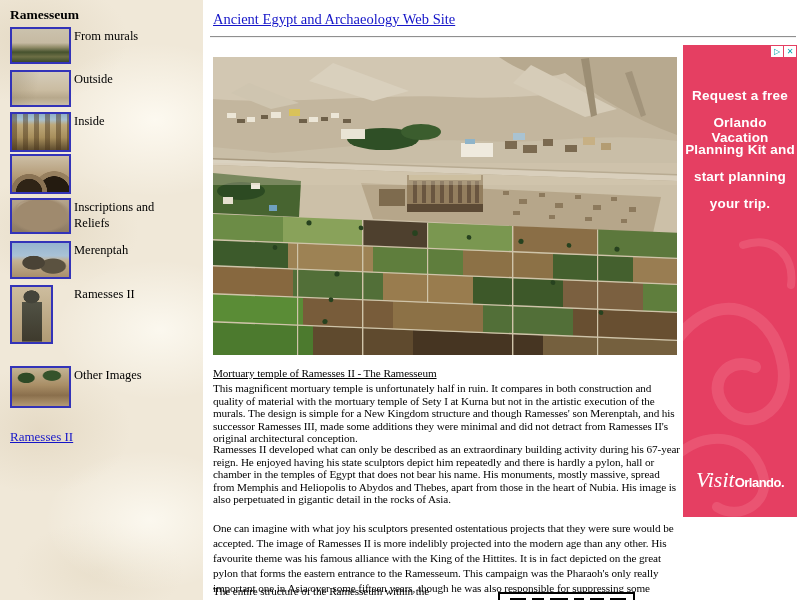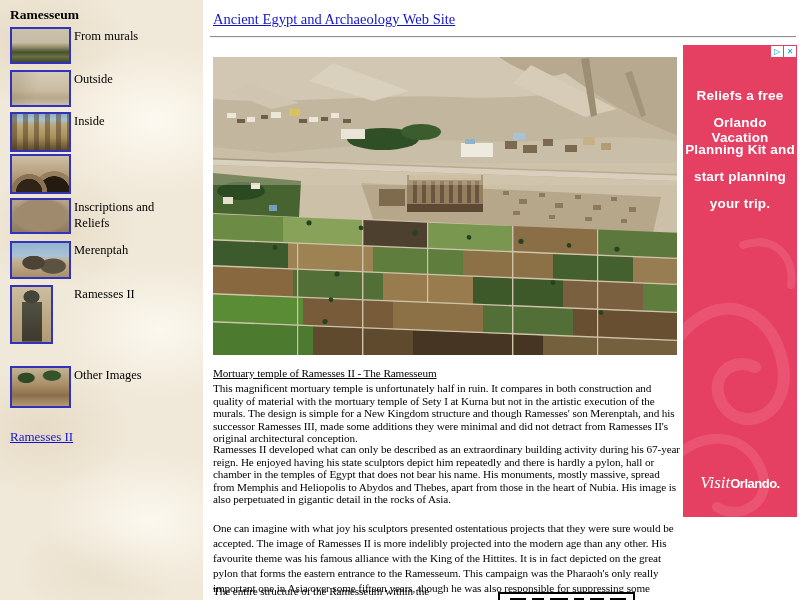--- a/index.html
+++ b/index.html
@@ -43,21 +43,21 @@
 #p3c2{top:597px;white-space:nowrap}
 #plan{position:absolute;left:498px;top:592px;width:137px;height:40px;background:#fff;border:2px solid #000}
 .pg{position:absolute;background:#000;top:4px;height:8px}
 
 #ad{position:absolute;left:683px;top:45px;width:114px;height:472px;background:#e53f62;overflow:hidden;font-family:"Liberation Sans","DejaVu Sans",sans-serif;cursor:pointer}
 #ad-swirl{position:absolute;left:0;top:180px;width:114px;height:292px}
 .ad-line{position:absolute;left:0;width:100%;text-align:center;color:#fff;font-weight:bold;font-size:13.5px;letter-spacing:.2px}
 #ad-icons{position:absolute;top:1px;right:1px;display:flex}
 .ad-ic{width:12px;height:11px;background:#fff;color:#00a3ad;font-size:8px;line-height:11px;text-align:center;margin-left:1px;cursor:pointer}
 #ad-logo{position:absolute;bottom:24px;left:0;width:100%;text-align:center;color:#fff;white-space:nowrap}
-.logo-script{font-family:"Liberation Serif","DejaVu Serif",serif;font-style:italic;font-size:17px}
+.logo-script{font-family:"Liberation Serif","DejaVu Serif",serif;font-style:italic;font-size:22px}
 .logo-bold{font-weight:bold;font-size:13px;letter-spacing:-0.5px}
 </style>
 </head>
 <body>
 
 <div id="sidebar">
   <div id="sb-title">Ramesseum</div>
 
   <a class="thumb" style="left:10px;top:27px;width:61px;height:37px">
       <span class="art art-aerial"></span>
@@ -260,21 +260,21 @@
     <g fill="none" stroke="#f2758f" stroke-opacity="0.38" stroke-linecap="round">
       <path d="M-10 120 C 30 60, 90 80, 100 140 C 108 190, 60 210, 40 180 C 24 156, 46 130, 72 142" stroke-width="12"></path>
       <path d="M-6 230 C 30 200, 70 214, 80 250 C 88 278, 56 296, 34 282" stroke-width="10"></path>
       <path d="M60 20 C 90 10, 112 30, 108 60" stroke-width="8"></path>
     </g>
   </svg>
   <div id="ad-icons">
     <span class="ad-ic">▷</span>
     <span class="ad-ic">✕</span>
   </div>
-  <div class="ad-line" style="top:43px">Reliefs a free</div>
+  <div class="ad-line" style="top:43px">Request a free</div>
   <div class="ad-line" style="top:70px">Orlando Vacation</div>
   <div class="ad-line" style="top:97px">Planning Kit and</div>
   <div class="ad-line" style="top:124px">start planning</div>
   <div class="ad-line" style="top:151px">your trip.</div>
   <div id="ad-logo">
     <span class="logo-script">Visit</span><span class="logo-bold">Orlando.</span>
   </div>
 </div>
 
 </body></html>

